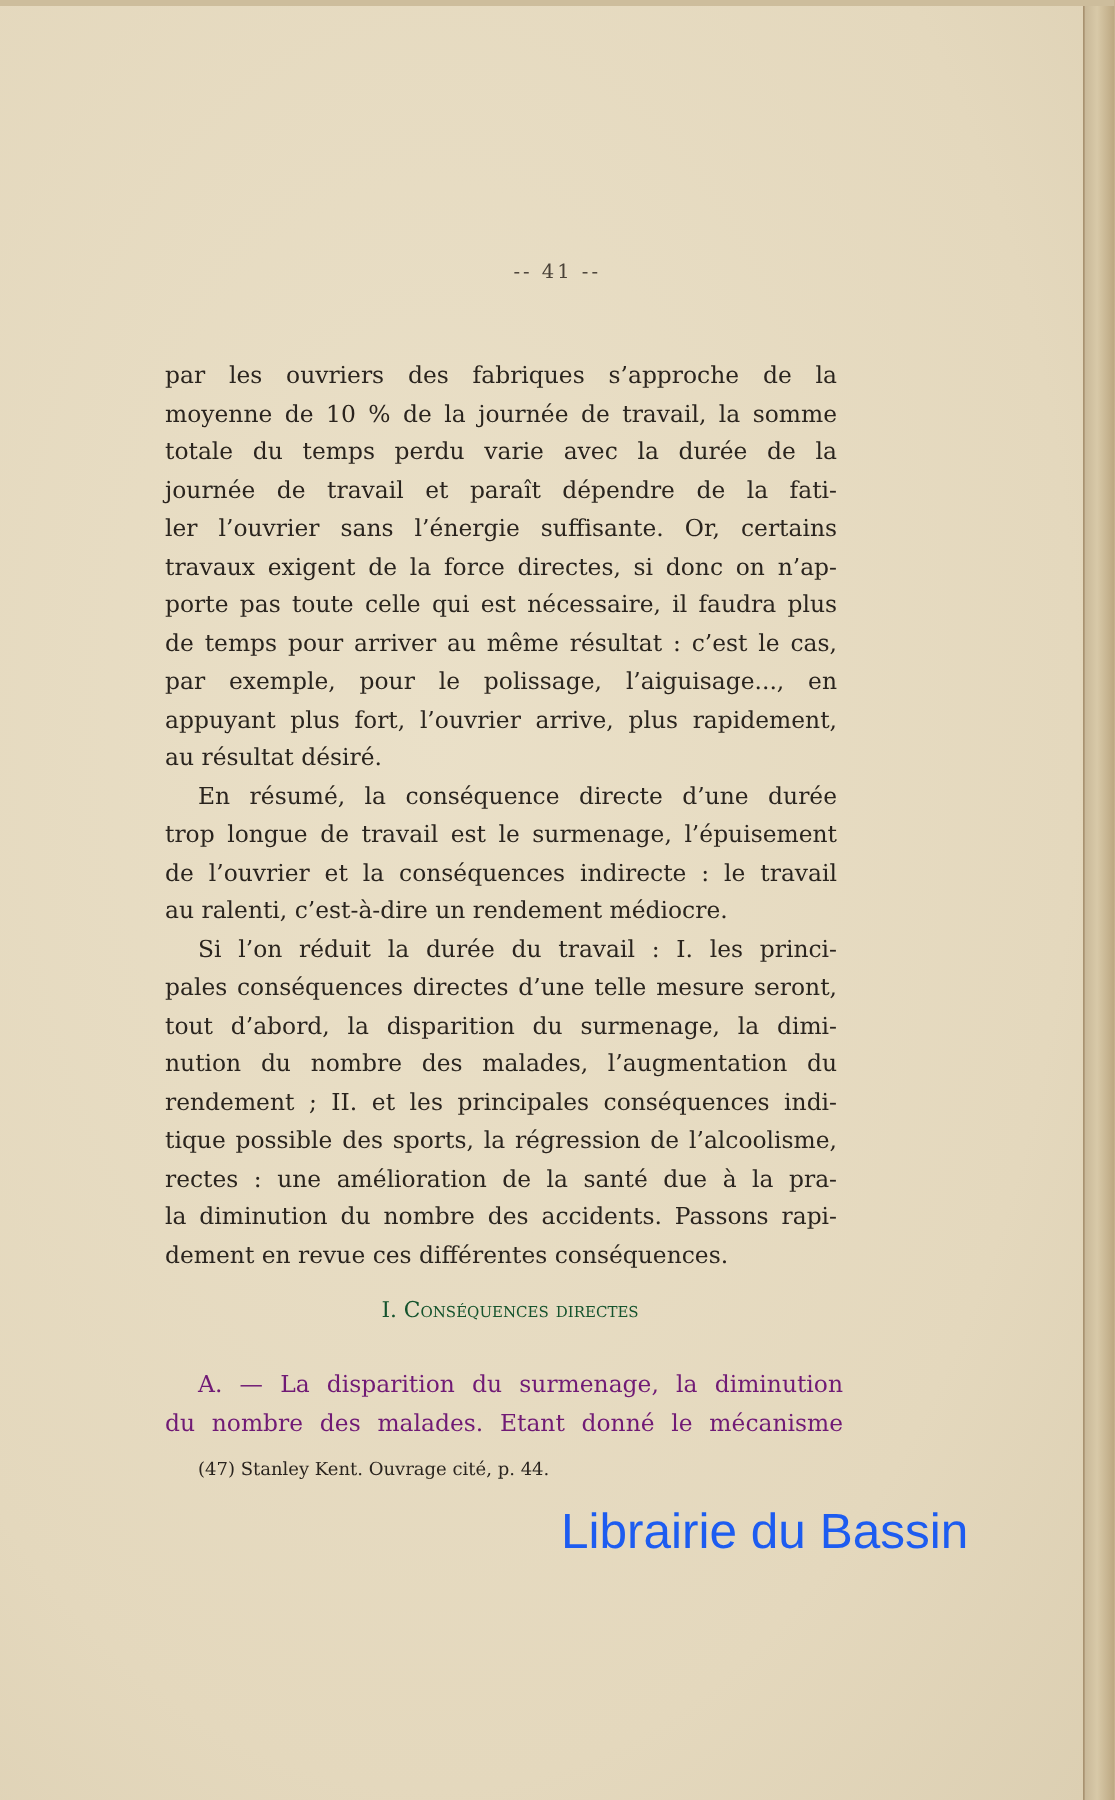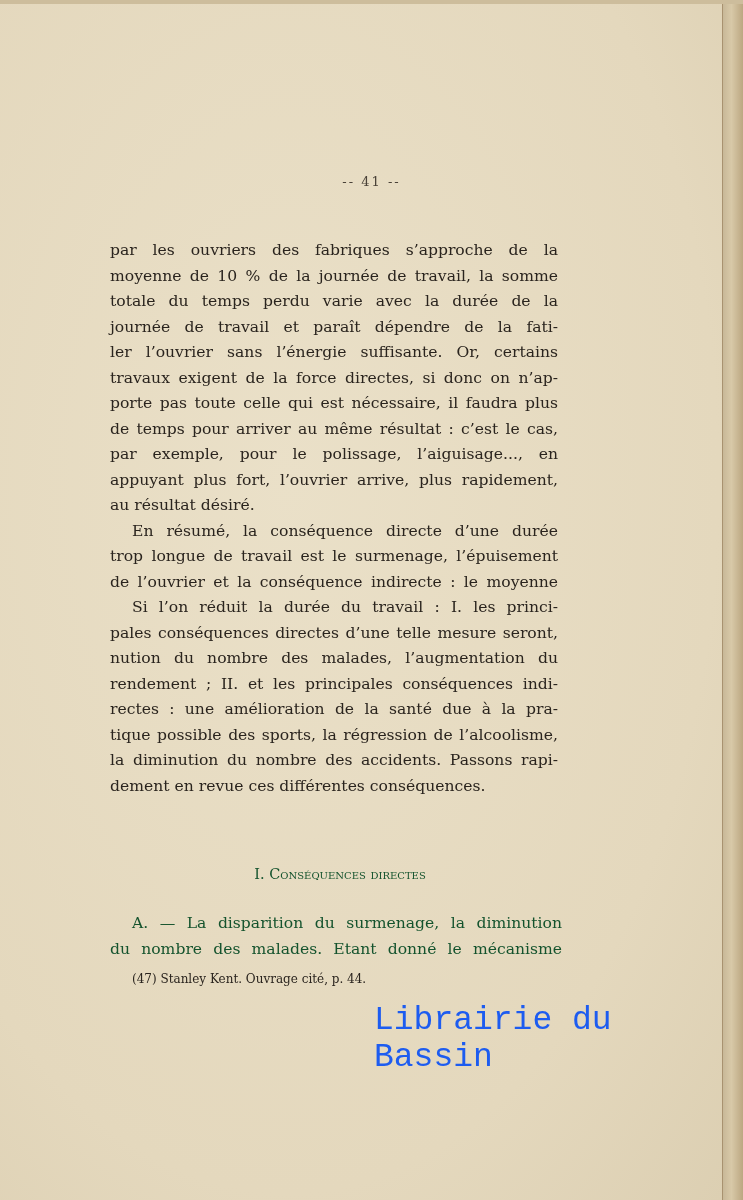--- a/index.html
+++ b/index.html
@@ -35,29 +35,29 @@
   }
   .line { display:block; text-align:justify; text-align-last:justify; white-space:nowrap; }
   .line.last { text-align-last:left; }
   .line.indent { padding-left:22px; }
   .heading {
     position:absolute; left:0; width:680px; top:866px; text-align:center;
     font-size:14.5px; color:#14532d; font-variant:small-caps;
   }
   .para-a {
     position:absolute; left:110px; width:452px; top:910px;
-    font-size:15.6px; line-height:26px; color:#14532d;
+    font-size:15.6px; line-height:26px; color:#701a75;
   }
   .footnote {
     position:absolute; left:132px; top:972px;
     font-size:12px; color:#2a241e;
   }
   .watermark {
     position:absolute; left:374px; top:1002px;
-    font-family:Liberation Mono, monospace;
+    font-family:Liberation Sans, sans-serif;
     font-size:33px; color:#1d5cf0;
   }
 </style>
 </head>
 <body>
 
 <div class="page"></div>
 <div class="page-edge"></div>
 <div class="top-edge"></div>
 
@@ -71,28 +71,30 @@
   <span class="line">ler l’ouvrier sans l’énergie suffisante. Or, certains</span>
   <span class="line">travaux exigent de la force directes, si donc on n’ap-</span>
   <span class="line">porte pas toute celle qui est nécessaire, il faudra plus</span>
   <span class="line">de temps pour arriver au même résultat : c’est le cas,</span>
   <span class="line">par exemple, pour le polissage, l’aiguisage..., en</span>
   <span class="line">appuyant plus fort, l’ouvrier arrive, plus rapidement,</span>
   <span class="line last">au résultat désiré.</span>
 
   <span class="line indent">En résumé, la conséquence directe d’une durée</span>
   <span class="line">trop longue de travail est le surmenage, l’épuisement</span>
-  <span class="line">de l’ouvrier et la conséquence indirecte : le moyenne</span>
+  <span class="line">de l’ouvrier et la conséquences indirecte : le travail</span>
+  <span class="line last">au ralenti, c’est-à-dire un rendement médiocre.</span>
 
   <span class="line indent">Si l’on réduit la durée du travail : I. les princi-</span>
   <span class="line">pales conséquences directes d’une telle mesure seront,</span>
+  <span class="line">tout d’abord, la disparition du surmenage, la dimi-</span>
   <span class="line">nution du nombre des malades, l’augmentation du</span>
   <span class="line">rendement ; II. et les principales conséquences indi-</span>
+  <span class="line">tique possible des sports, la régression de l’alcoolisme,</span>
   <span class="line">rectes : une amélioration de la santé due à la pra-</span>
-  <span class="line">tique possible des sports, la régression de l’alcoolisme,</span>
   <span class="line">la diminution du nombre des accidents. Passons rapi-</span>
   <span class="line last">dement en revue ces différentes conséquences.</span>
 </div>
 
 <div class="heading">I. Conséquences directes</div>
 
 <div class="para-a">
   <span class="line indent">A. — La disparition du surmenage, la diminution</span>
   <span class="line">du nombre des malades. Etant donné le mécanisme</span>
 </div>

